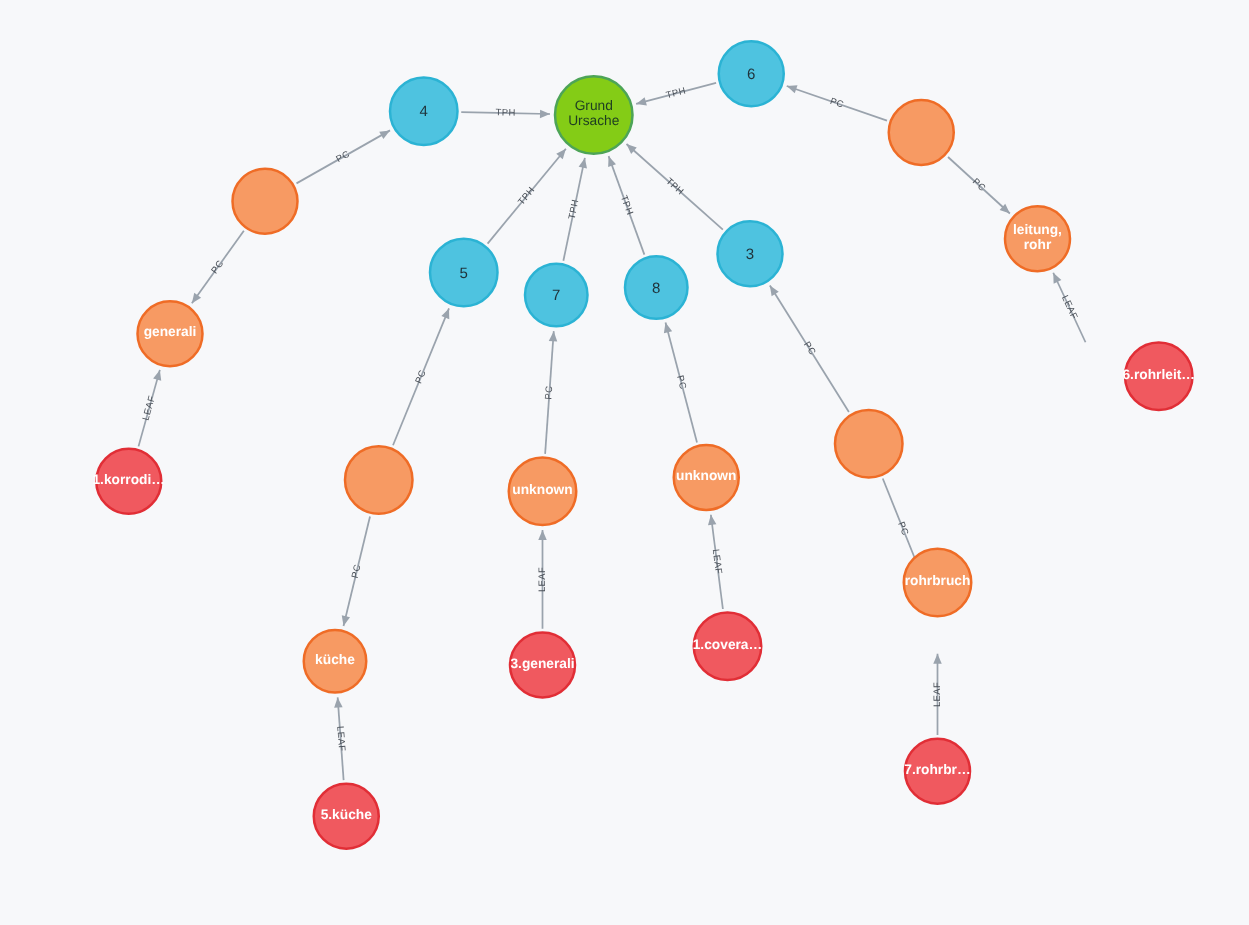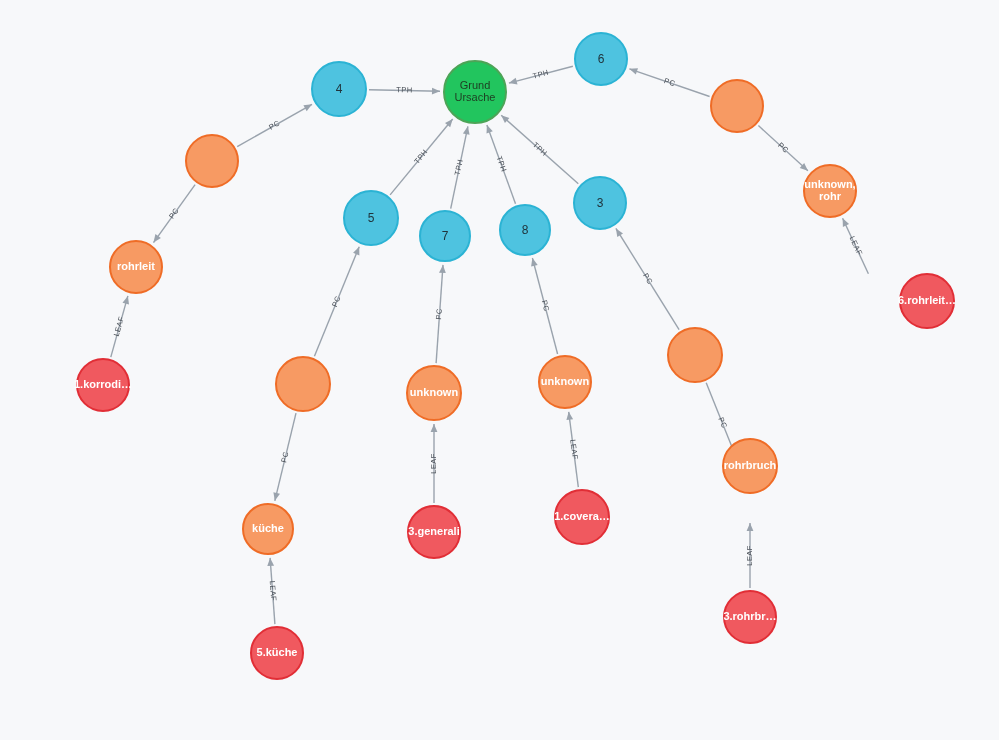--- a/index.html
+++ b/index.html
@@ -49,21 +49,21 @@
     user-select: none;
     cursor: pointer;
   }
   .node-label {
     display: block;
     padding: 0 2px;
     white-space: pre-line;
     pointer-events: none;
   }
   .node.root {
-    background: #22c55e;
+    background: #84cc16;
     border: 2px solid #4da457;
     color: #1e3d22;
     font-size: 11px;
   }
   .node.blue {
     background: #4ec3e0;
     border: 2px solid #2bb3d4;
     color: #20343c;
     font-size: 12px;
   }
@@ -227,24 +227,24 @@
       <div class="node orange" style="left: 710px; top: 79px; width: 54px; height: 54px;">
         <span class="node-label"></span>
       </div>
       <div class="node orange" style="left: 275px; top: 356px; width: 56px; height: 56px;">
         <span class="node-label"></span>
       </div>
       <div class="node orange" style="left: 667px; top: 327px; width: 56px; height: 56px;">
         <span class="node-label"></span>
       </div>
       <div class="node orange" style="left: 109px; top: 240px; width: 54px; height: 54px;">
-        <span class="node-label">rohrleit</span>
+        <span class="node-label">generali</span>
       </div>
       <div class="node orange" style="left: 803px; top: 164px; width: 54px; height: 54px;">
-        <span class="node-label">unknown,
+        <span class="node-label">leitung,
 rohr</span>
       </div>
       <div class="node orange" style="left: 242px; top: 503px; width: 52px; height: 52px;">
         <span class="node-label">küche</span>
       </div>
       <div class="node orange" style="left: 406px; top: 365px; width: 56px; height: 56px;">
         <span class="node-label">unknown</span>
       </div>
       <div class="node orange" style="left: 538px; top: 355px; width: 54px; height: 54px;">
         <span class="node-label">unknown</span>
@@ -258,19 +258,19 @@
       <div class="node red" style="left: 250px; top: 626px; width: 54px; height: 54px;">
         <span class="node-label">5.küche</span>
       </div>
       <div class="node red" style="left: 407px; top: 505px; width: 54px; height: 54px;">
         <span class="node-label">3.generali</span>
       </div>
       <div class="node red" style="left: 554px; top: 489px; width: 56px; height: 56px;">
         <span class="node-label">1.covera…</span>
       </div>
       <div class="node red" style="left: 723px; top: 590px; width: 54px; height: 54px;">
-        <span class="node-label">3.rohrbr…</span>
+        <span class="node-label">7.rohrbr…</span>
       </div>
       <div class="node red" style="left: 899px; top: 273px; width: 56px; height: 56px;">
         <span class="node-label">6.rohrleit…</span>
       </div>
     </div>
 </div>
 
 </body></html>

